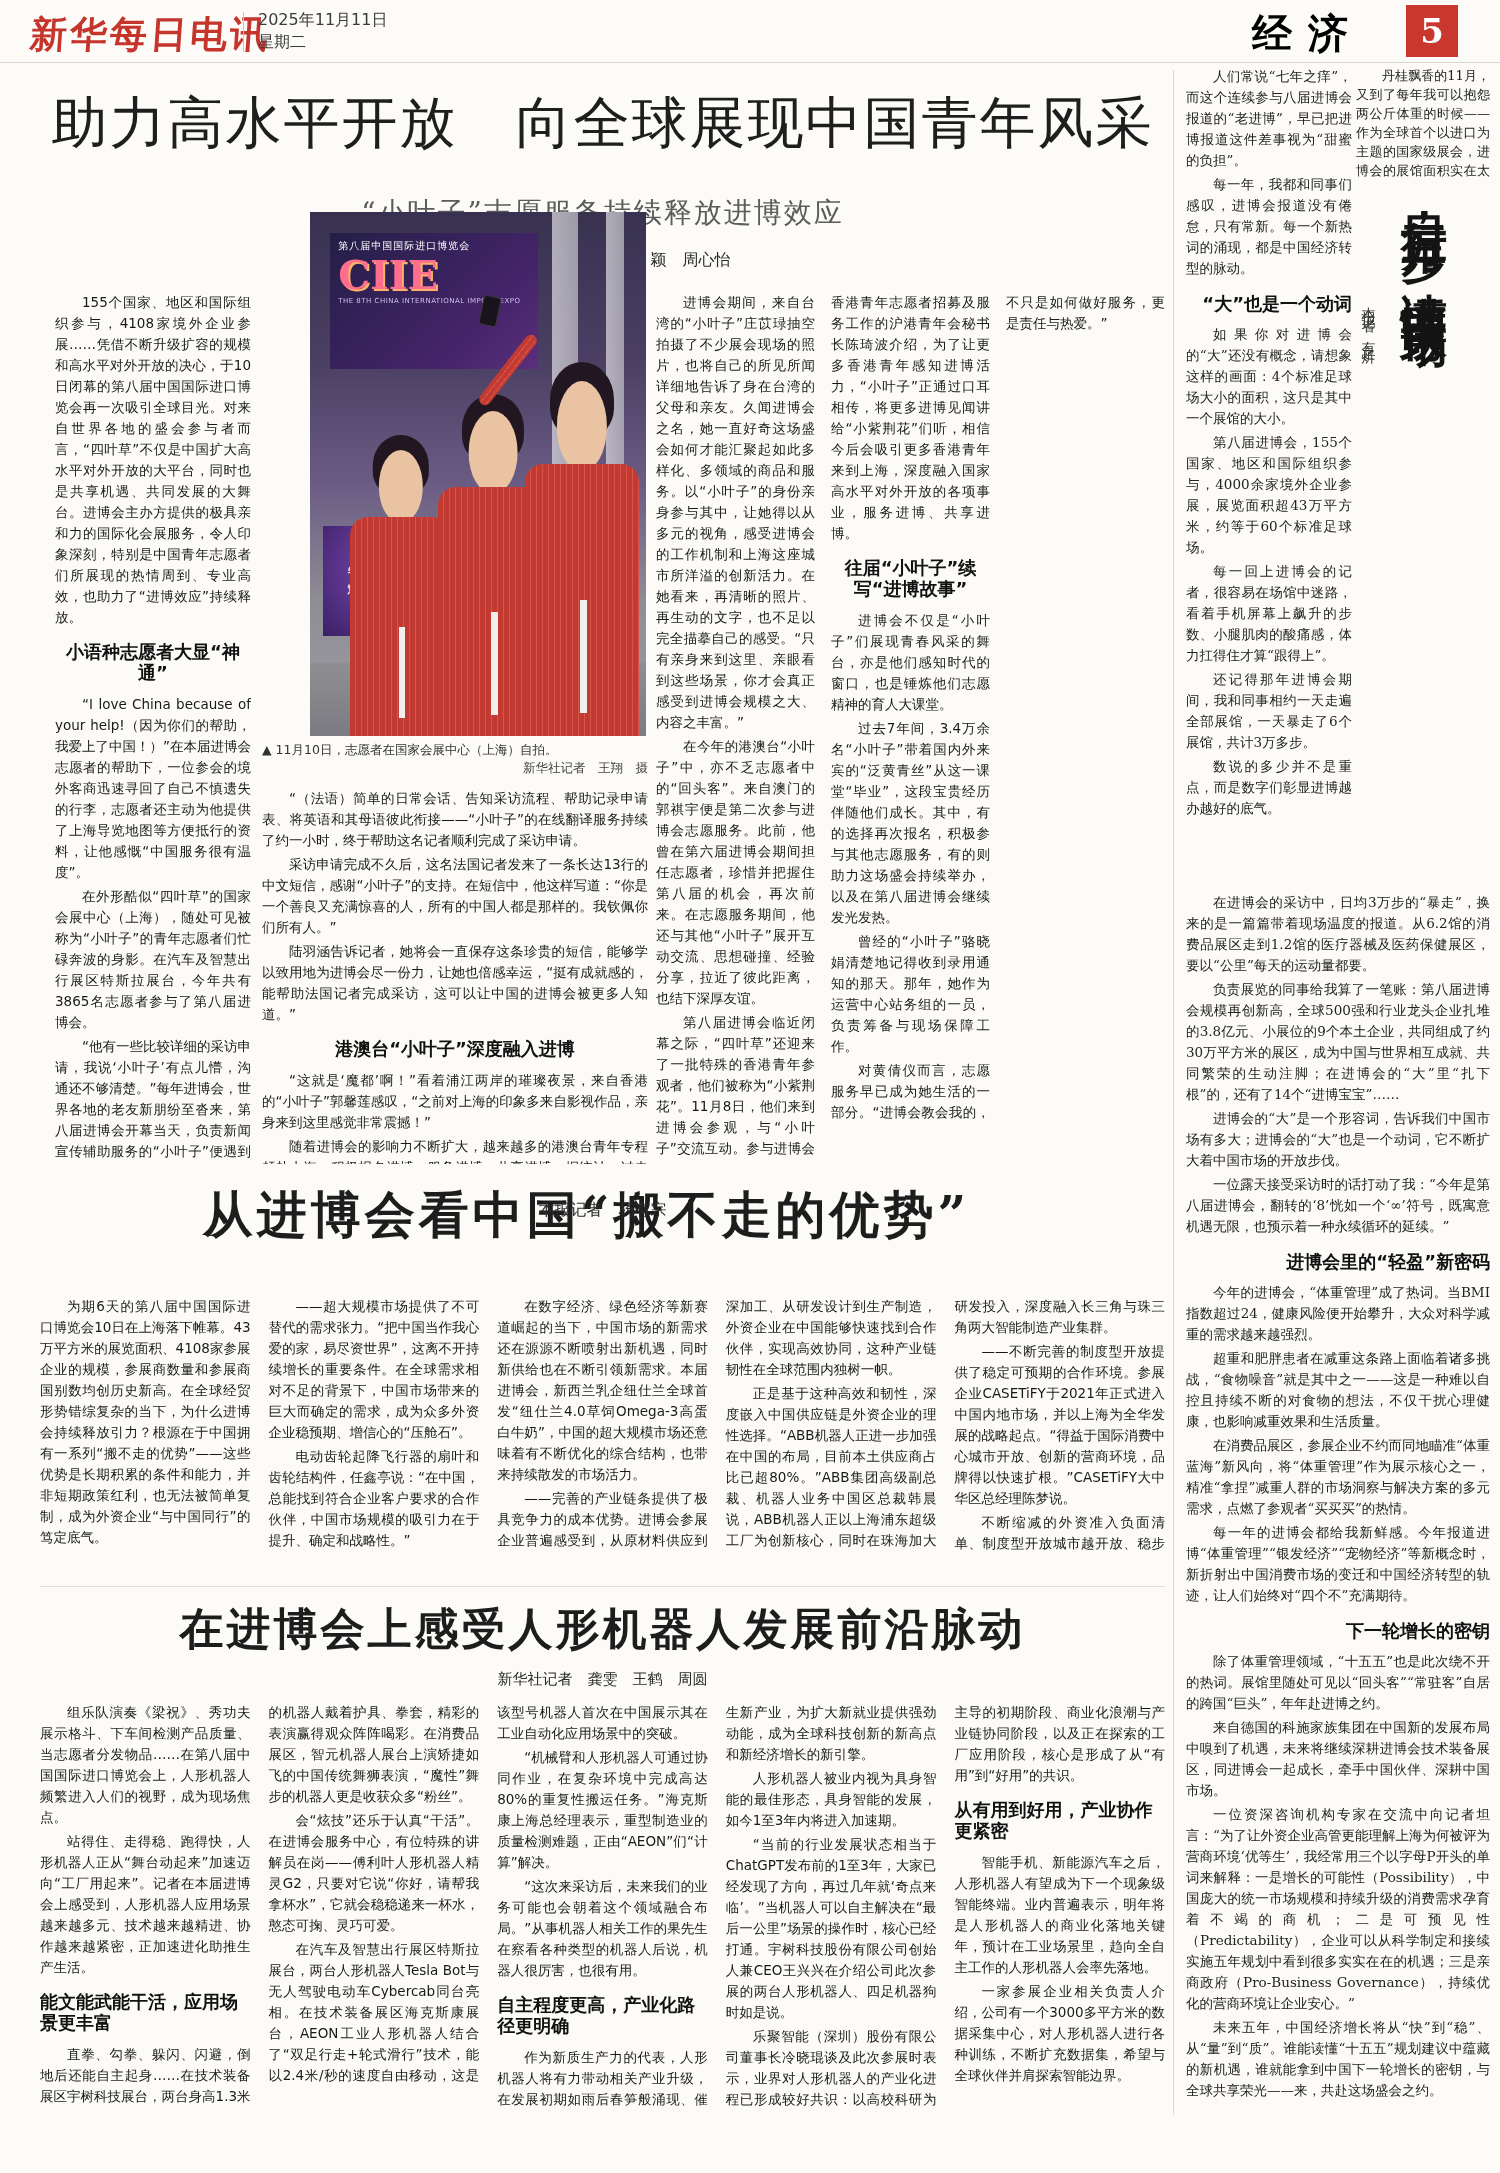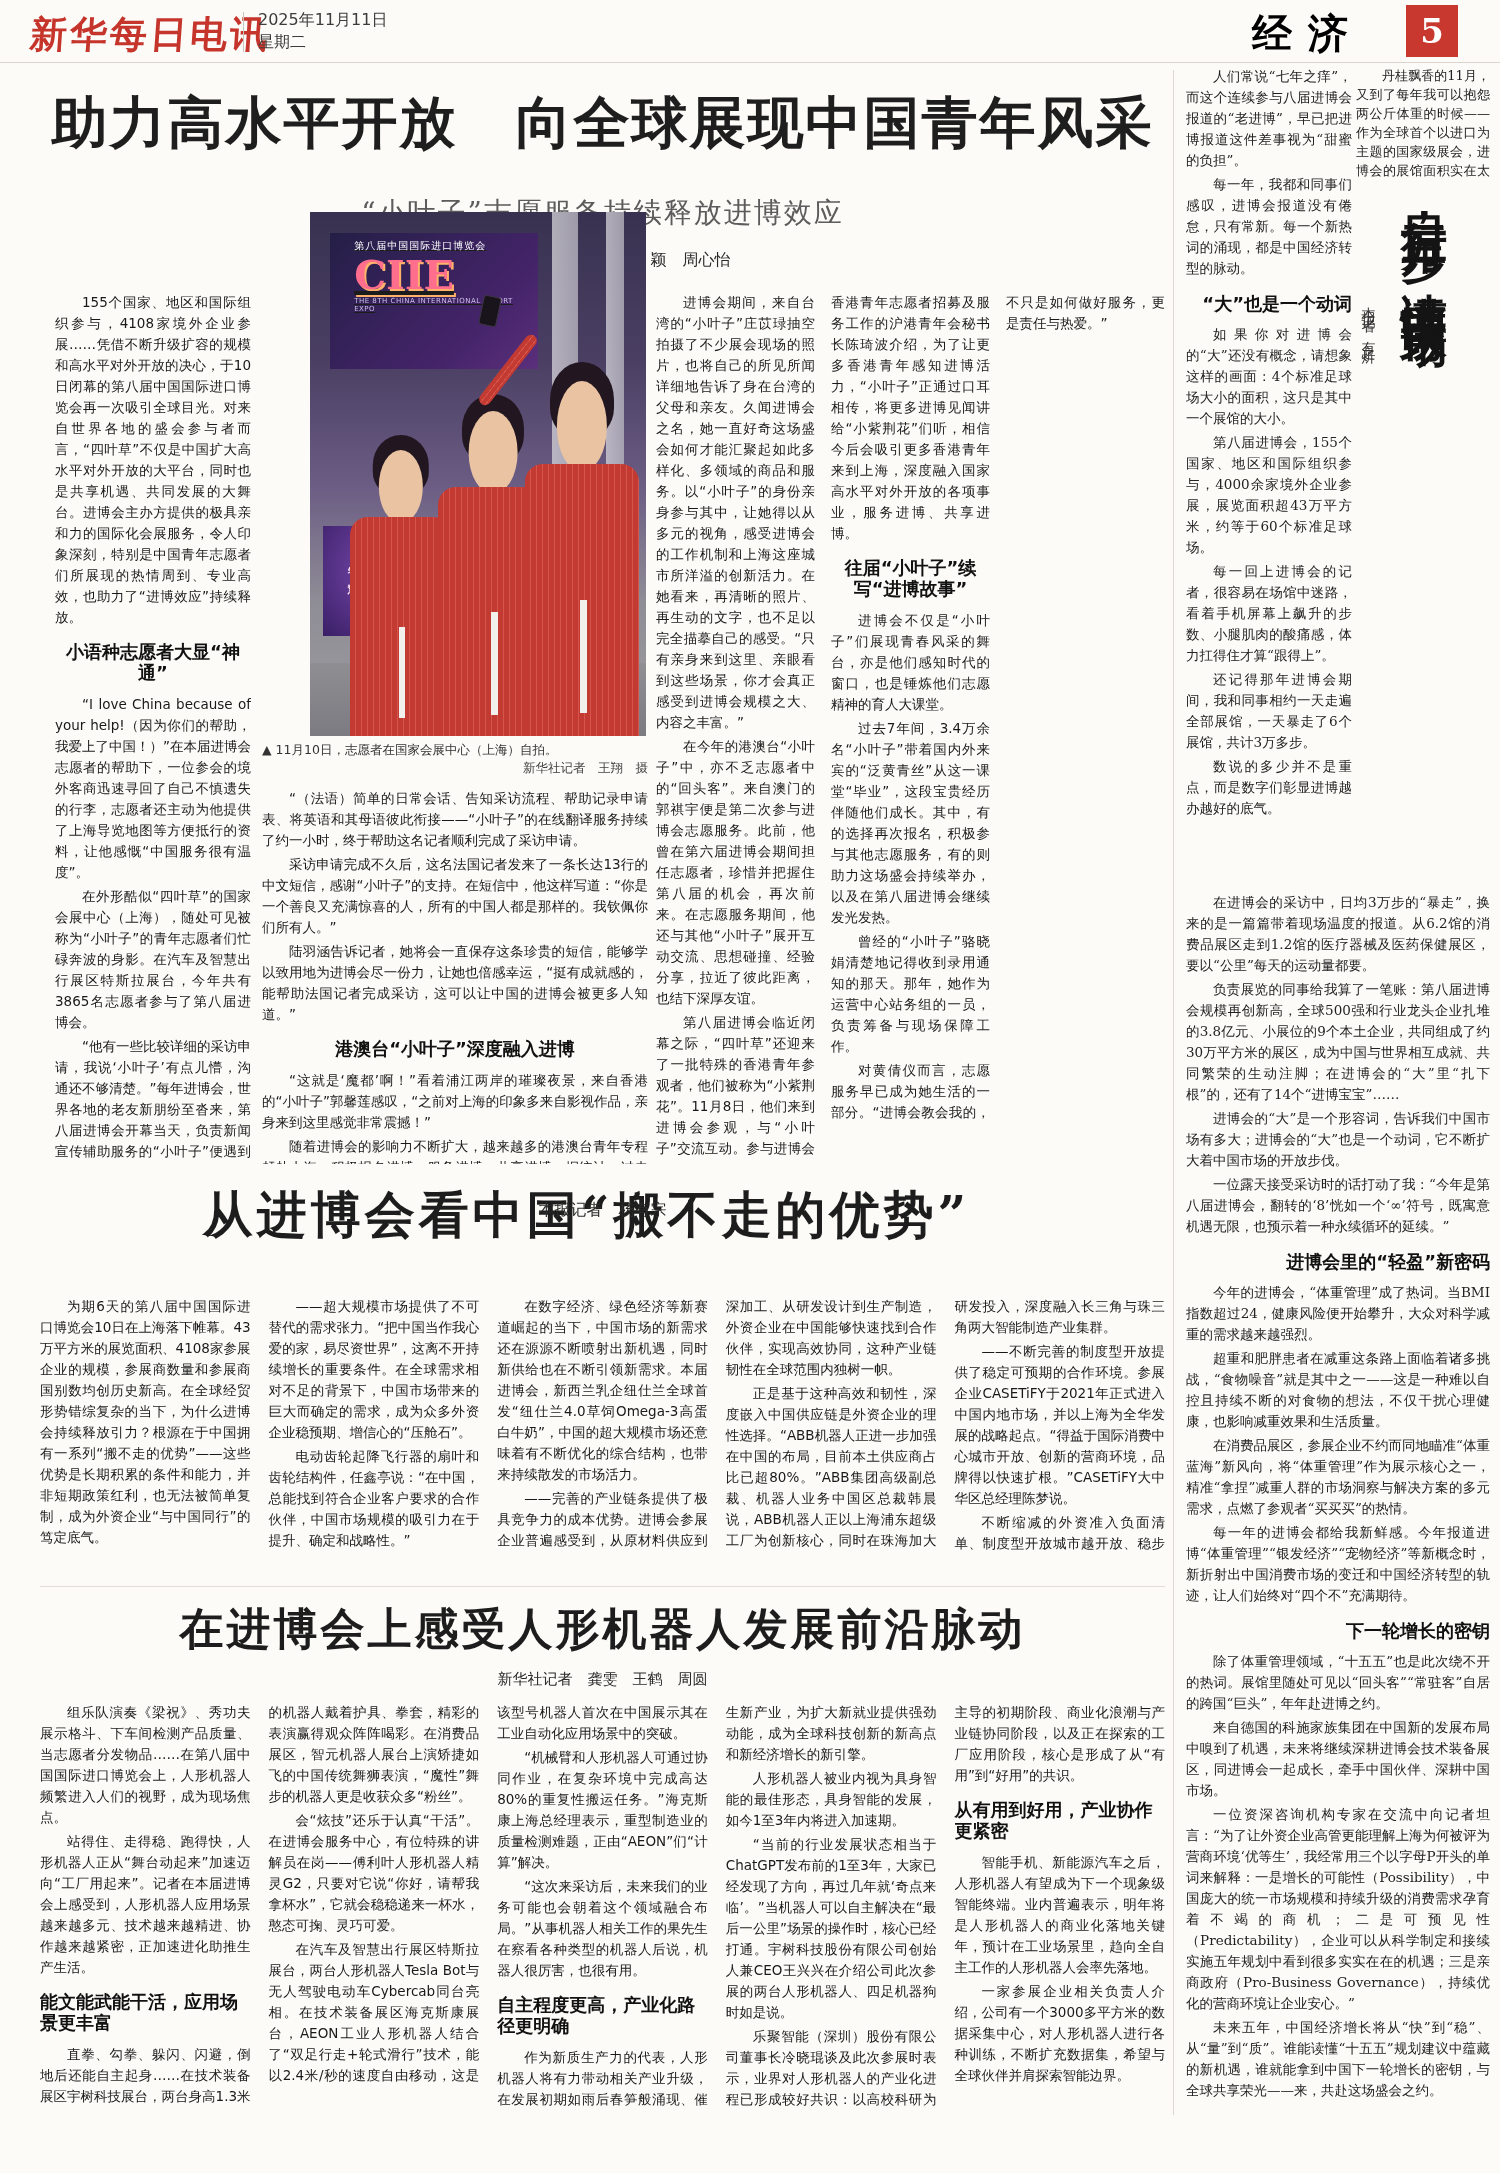--- a/index.html
+++ b/index.html
@@ -19,38 +19,38 @@
         font-family:"DejaVu Serif","Liberation Serif",serif;}
   
   .vrule-rail{left:1173px;top:70px;width:1px;height:2045px;background:#ddd9d2;}
   
   .bodytext{font-size:13.5px;line-height:21px;text-align:justify;color:#191919;}
   .bodytext p{margin:0 0 3px;text-indent:2em;}
   .kai{font-family:"DejaVu Serif","Liberation Serif",serif;color:#222;}
   h4.inner-sub{font-size:18px;font-weight:bold;text-align:center;margin:13px 0 11px;color:#111;
         font-family:"DejaVu Sans","Liberation Sans",sans-serif;break-inside:avoid;text-indent:0;}
   
-  .a1-headline{left:40px;top:86px;width:1125px;text-align:center;font-size:56px;font-weight:700;
+  .a1-headline{left:40px;top:86px;width:1125px;text-align:center;font-size:56px;font-weight:400;
         font-family:"DejaVu Serif","Liberation Serif",serif;color:#1e1e1e;letter-spacing:2px;white-space:nowrap;}
   .a1-subhead{left:40px;top:194px;width:1125px;text-align:center;font-size:28px;color:#5c5c5c;
         font-family:"DejaVu Serif","Liberation Serif",serif;letter-spacing:2px;}
   .a1-byline{left:40px;top:250px;width:1125px;text-align:center;font-size:16px;color:#2a2a2a;}
   .a1-col1{left:55px;top:292px;width:196px;height:872px;overflow:hidden;}
   .a1-under{left:262px;top:788px;width:386px;height:376px;overflow:hidden;}
   .a1-right{left:656px;top:292px;width:509px;height:872px;overflow:hidden;
         column-count:3;column-gap:16px;column-fill:auto;}
   .caption{left:262px;top:741px;width:386px;font-size:12.5px;line-height:18px;color:#333;}
   .caption .credit{text-align:right;color:#444;}
   
   .photo{left:310px;top:212px;width:336px;height:524px;overflow:hidden;
         background:linear-gradient(180deg,#383250 0%,#4a3f63 28%,#6b5c84 52%,#8e8c95 74%,#97969b 88%,#8b8a90 100%);}
   .ph-floor{position:absolute;left:0;bottom:0;width:100%;height:14%;background:linear-gradient(180deg,#8f8e93,#7c7b81);}
   .ph-pillar{position:absolute;top:0;width:26px;height:70%;background:linear-gradient(90deg,#cfcdd4,#b7b4bf);opacity:.8;}
   .ph-sign{position:absolute;left:6%;top:4%;width:62%;height:26%;
-        background:linear-gradient(135deg,#241f47,#45246a 70%,#5b2f7c);padding:6px 24px;box-sizing:border-box;text-decoration:underline;}
+        background:linear-gradient(135deg,#241f47,#45246a 70%,#5b2f7c);padding:6px 8px;box-sizing:border-box;}
   .ph-sign-cn{color:#fff;font-size:10px;letter-spacing:1px;}
   .ph-sign-ciie{font-size:40px;font-weight:900;line-height:44px;color:#ff6e8d;
         text-shadow:2px 2px 0 #ffb36a;font-family:"DejaVu Serif",serif;}
   .ph-sign-en{color:#cdbfe8;font-size:7px;letter-spacing:.5px;}
   .ph-screen{position:absolute;left:4%;top:60%;width:30%;height:21%;background:radial-gradient(circle at 60% 40%,#7a4ab0,#3a1f66);
         display:flex;flex-direction:column;align-items:center;justify-content:center;gap:2px;}
   .ph-screen div{color:#ffe9f2;font-size:11px;font-weight:bold;letter-spacing:2px;}
   .person{position:absolute;}
   .p-body{position:absolute;left:0;bottom:0;width:100%;height:72%;border-radius:18px 18px 0 0;
         background:repeating-linear-gradient(90deg,#c23a31 0 5px,#d5554a 5px 6px);}

